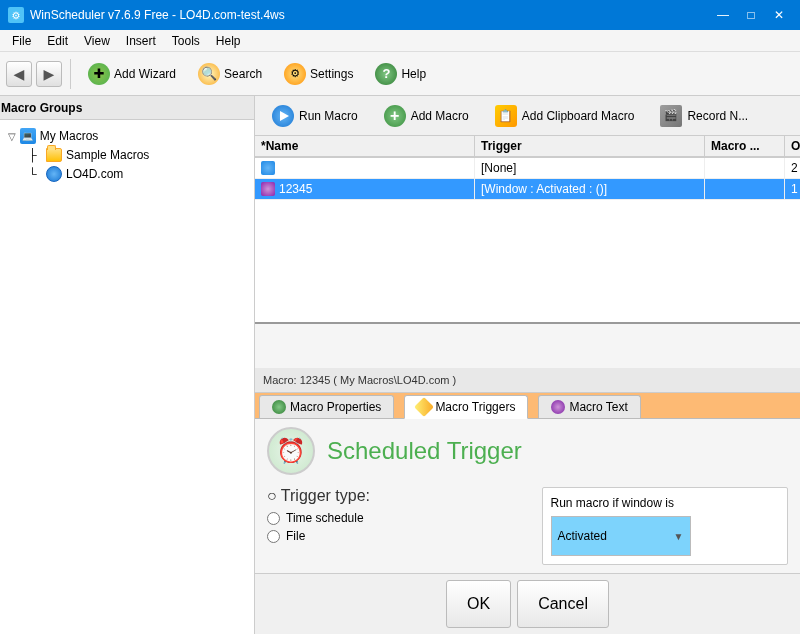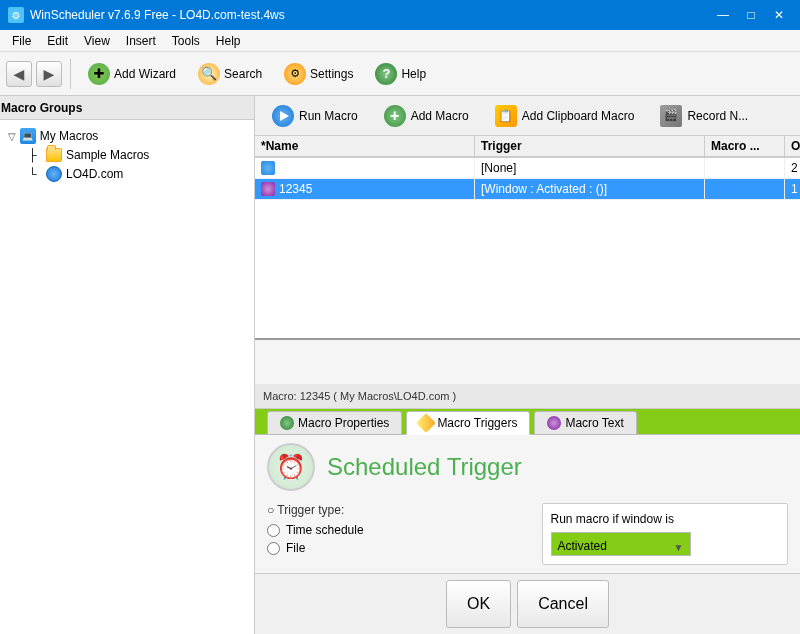--- a/index.html
+++ b/index.html
@@ -57,40 +57,40 @@
     .th { padding: 3px 6px; font-weight: bold; font-size: 12px; border-right: 1px solid #ccc; }
     .table-row { display: grid; grid-template-columns: 220px 230px 80px 80px; border-bottom: 1px solid #eee; cursor: pointer; }
     .table-row.selected { background: #3399ff; color: white; }
     .td { padding: 3px 6px; font-size: 12px; display: flex; align-items: center; gap: 4px; border-right: 1px solid #eee; overflow: hidden; white-space: nowrap; }
     .row-icon { width: 14px; height: 14px; border-radius: 2px; display: inline-block; background: radial-gradient(circle, #64b5f6, #1e88e5); flex-shrink: 0; }
     .row-icon.purple { background: radial-gradient(circle, #ce93d8, #8e24aa); }
 
     
     .bottom-panel { border-top: 2px solid #999; background: #f5f5f5; }
     .bottom-header { background: #e8e8e8; padding: 6px 8px; font-size: 11px; color: #333; border-bottom: 1px solid #ccc; margin-top: 44px; }
-    .tabs { display: flex; background: #84cc16; border-bottom: 1px solid #bbb; padding-top: 2px; padding-left: 12px; gap: 4px; }
+    .tabs { display: flex; background: #fdba74; border-bottom: 1px solid #bbb; padding-top: 2px; padding-left: 4px; gap: 10px; }
     .tab { padding: 4px 12px; cursor: pointer; font-size: 12px; border: 1px solid #bbb; border-bottom: none; background: #e8e8e8; border-radius: 3px 3px 0 0; display: flex; align-items: center; gap: 4px; }
     .tab.active { background: white; border-bottom: 1px solid white; margin-bottom: -1px; }
     .tab-icon { width: 14px; height: 14px; display: inline-block; }
     .tab-icon.green { background: radial-gradient(circle, #81c784, #2e7d32); border-radius: 50%; }
     .tab-icon.yellow { background: linear-gradient(45deg, #fff176, #f9a825); border-radius: 2px; }
     .tab-icon.purple { background: radial-gradient(circle, #ce93d8, #7b1fa2); border-radius: 50%; }
     .tab-content { padding: 8px 12px; }
     .trigger-header { display: flex; align-items: center; gap: 12px; margin-bottom: 12px; }
     .trigger-icon { width: 48px; height: 48px; border-radius: 50%; border: 2px solid #ccc; background: radial-gradient(circle, #e8f5e9, #c8e6c9); display: flex; align-items: center; justify-content: center; }
     .trigger-title { font-size: 24px; color: #4caf50; font-weight: 300; }
     .trigger-form { display: flex; gap: 20px; }
     .trigger-left { flex: 1; }
     .trigger-right { flex: 1; padding-left: 8px; }
     .radio-group { display: flex; flex-direction: column; gap: 4px; }
     .radio-item { display: flex; align-items: center; gap: 6px; cursor: pointer; font-size: 12px; }
-    .section-label { font-size: 12px; margin-bottom: 6px; color: #333; }
+    .section-label { font-size: 16px; margin-bottom: 6px; color: #333; }
     .window-condition-box { border: 1px solid #ccc; background: white; padding: 8px; border-radius: 2px; }
     .window-condition-label { font-size: 12px; margin-bottom: 6px; }
-    .dropdown { width: 140px; height: 24px; border: 1px solid #bbb; padding: 2px 6px; font-size: 12px; background: #84cc16; display: flex; align-items: flex-end; justify-content: space-between; cursor: pointer; }
+    .dropdown { width: 140px; height: 40px; border: 1px solid #bbb; padding: 2px 6px; font-size: 12px; background: #7dd3fc; display: flex; align-items: center; justify-content: space-between; cursor: pointer; }
     .dropdown-arrow { font-size: 10px; color: #555; }
     .bottom-buttons { display: flex; gap: 6px; justify-content: center; padding: 6px; border-top: 1px solid #ccc; background: #f0f0f0; }
     .dlg-btn { padding: 14px 20px; border: 1px solid #bbb; background: linear-gradient(to bottom, #fff, #e8e8e8); cursor: pointer; font-size: 16px; border-radius: 3px; }
 
     
     ::-webkit-scrollbar { width: 8px; }
     ::-webkit-scrollbar-track { background: #f1f1f1; }
     ::-webkit-scrollbar-thumb { background: #bbb; border-radius: 4px; }
   </style>
 </head>

